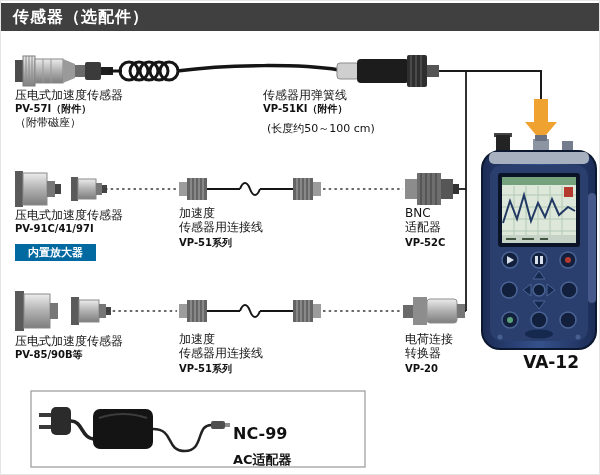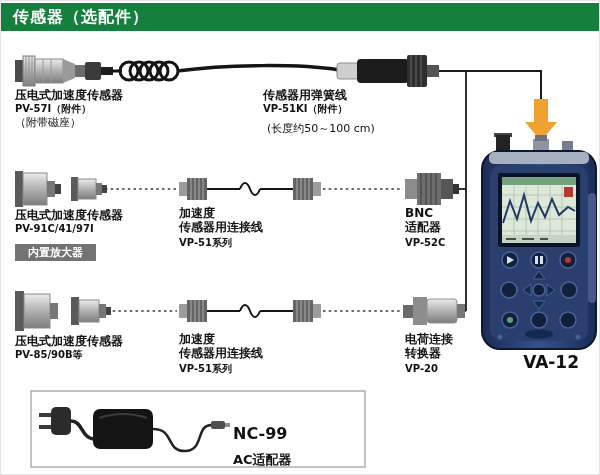--- a/index.html
+++ b/index.html
@@ -3,33 +3,33 @@
 <meta charset="utf-8">
 <style>
   html,body{margin:0;padding:0;background:#fff;}
   .stage{
     position:relative;width:600px;height:475px;background:#ffffff;overflow:hidden;
     font-family:"DejaVu Sans","Liberation Sans",sans-serif;color:#111;
     border:1px solid #e4e4e4;box-sizing:border-box;
   }
   .header{
     position:absolute;left:0;top:2px;width:600px;height:28px;
-    background:#15803d;color:#ffffff;font-size:16px;font-weight:bold;
+    background:#404040;color:#ffffff;font-size:16px;font-weight:bold;
     line-height:28px;padding-left:12px;box-sizing:border-box;letter-spacing:1px;
   }
   .diagram{position:absolute;left:0;top:0;}
   .label{position:absolute;white-space:nowrap;line-height:1.15;}
   .t11{font-size:11px;}
-  .t12b{font-size:12px;font-weight:bold;}
+  .t12b{font-size:12px;font-weight:normal;}
   .t13b{font-size:13px;font-weight:bold;margin-top:48px;}
   .t15b{font-size:10px;font-weight:bold;}
   .t16b{font-size:16px;font-weight:bold;}
   .t17b{font-size:17px;font-weight:bold;}
   .badge{
-    position:absolute;background:#737373;color:#ffffff;font-size:11px;font-weight:bold;
+    position:absolute;background:#0369a1;color:#ffffff;font-size:11px;font-weight:bold;
     height:17px;line-height:17px;padding:0 13px;white-space:nowrap;
   }
 </style>
 </head>
 <body>
 
 <div class="stage">
 
   <div class="header">传感器（选配件）</div>
 

